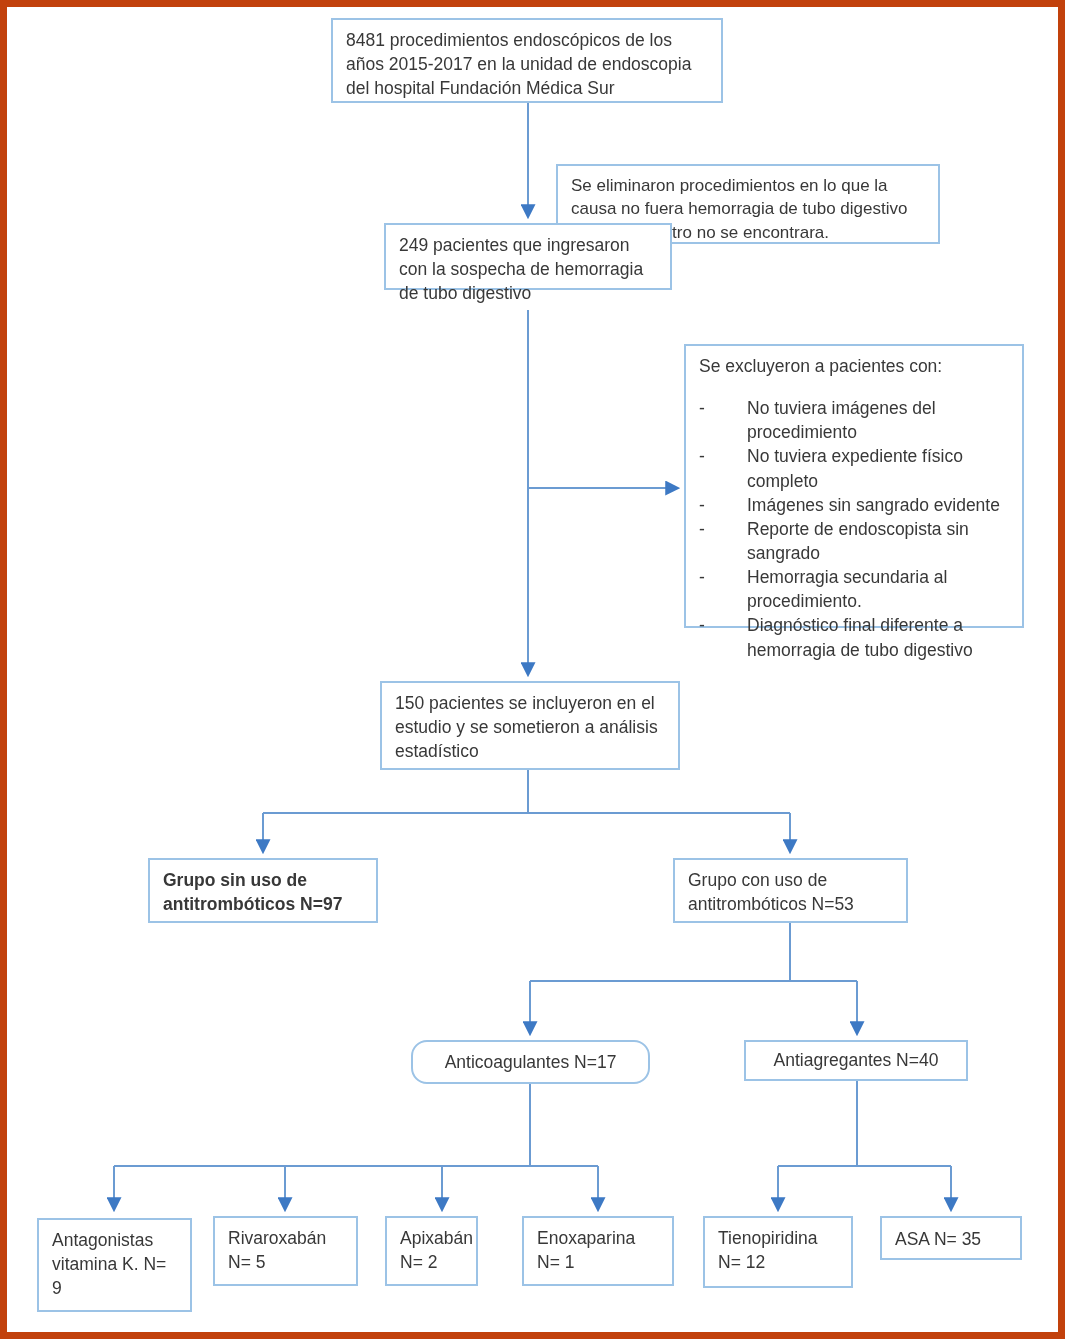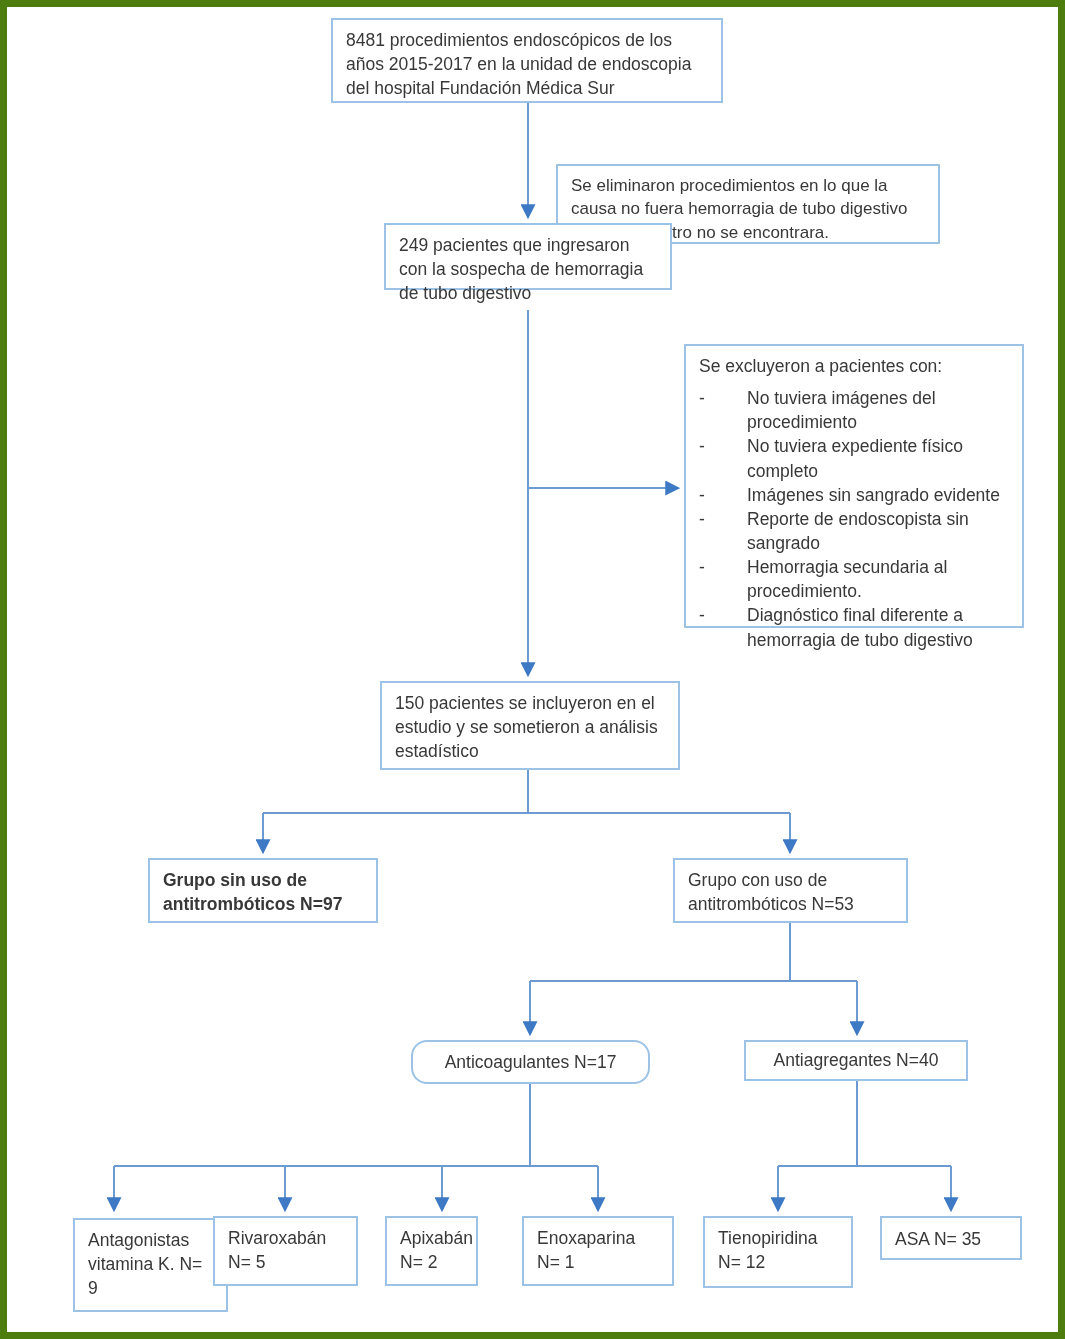--- a/index.html
+++ b/index.html
@@ -1,21 +1,21 @@
 <!DOCTYPE html>
 <html><head>
 <meta charset="utf-8">
 <style>
   html, body { margin: 0; padding: 0; background: #ffffff; }
   #frame {
     position: relative;
     width: 1065px;
     height: 1339px;
     box-sizing: border-box;
-    border: 7px solid #4d7c0f;
+    border: 7px solid #c2410c;
     background: #ffffff;
     font-family: "Liberation Sans", sans-serif;
     color: #383838;
     overflow: hidden;
   }
   .box {
     position: absolute;
     box-sizing: border-box;
     background: #ffffff;
     border: 2px solid #9cc3e6;
@@ -29,28 +29,28 @@
   
   #box-total        { left: 324px; top:  11px; width: 392px; height:  85px; }
   #box-eliminated   { left: 549px; top: 109px; width: 384px; height:  80px; font-size: 17px; margin-top: 48px; }
   #box-admitted     { left: 377px; top: 216px; width: 288px; height:  67px; }
   #box-excluded     { left: 677px; top: 337px; width: 340px; height: 284px; }
   #box-included     { left: 373px; top: 674px; width: 300px; height:  89px; }
   #box-group-without{ left: 141px; top: 851px; width: 230px; height:  65px; font-weight: bold; }
   #box-group-with   { left: 666px; top: 851px; width: 235px; height:  65px; }
   #box-anticoag     { left: 404px; top:1033px; width: 239px; height:  44px; border-radius: 16px; }
   #box-antiagg      { left: 737px; top:1033px; width: 224px; height:  41px; }
-  #box-vka          { left:  30px; top:1211px; width: 155px; height:  94px; margin-left: 36px; }
+  #box-vka          { left:  30px; top:1211px; width: 155px; height:  94px; }
   #box-rivaroxaban  { left: 206px; top:1209px; width: 145px; height:  70px; }
   #box-apixaban     { left: 378px; top:1209px; width: 93px; height:  70px; }
   #box-enoxaparin   { left: 515px; top:1209px; width: 152px; height:  70px; }
   #box-thienopyr    { left: 696px; top:1209px; width: 150px; height:  72px; }
   #box-asa          { left: 873px; top:1209px; width: 142px; height:  44px; padding-top: 9px; }
 
-  .excl-title { margin-bottom: 8px; }
+  .excl-title { margin-bottom: 18px; }
   .excl-item  { display: flex; }
   .excl-dash  { width: 48px; flex: 0 0 48px; }
   .excl-text  { flex: 1 1 auto; }
 </style>
 </head>
 <body>
 
 <div id="frame">
 
   <svg id="connectors" width="1065" height="1339" viewBox="0 0 1065 1339">

